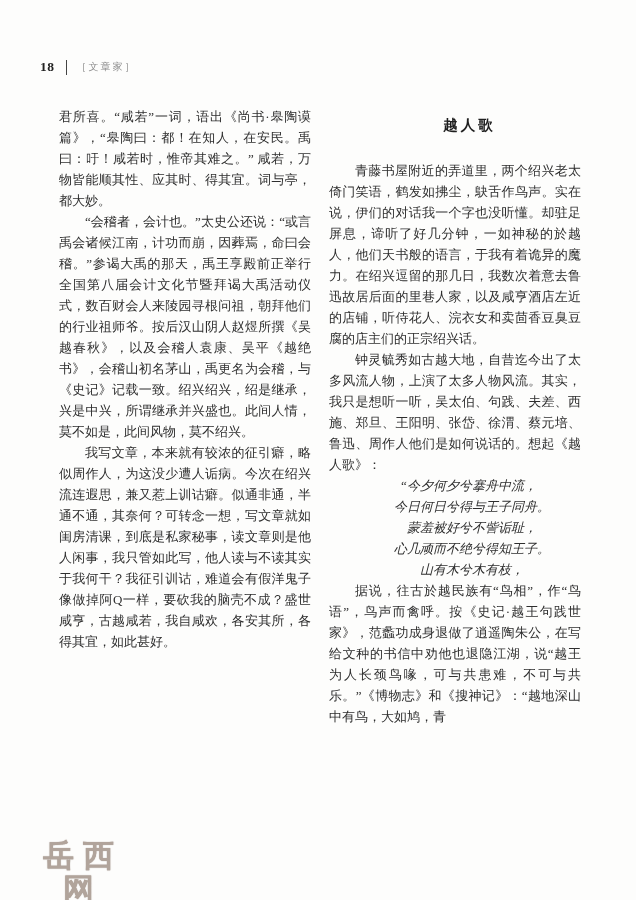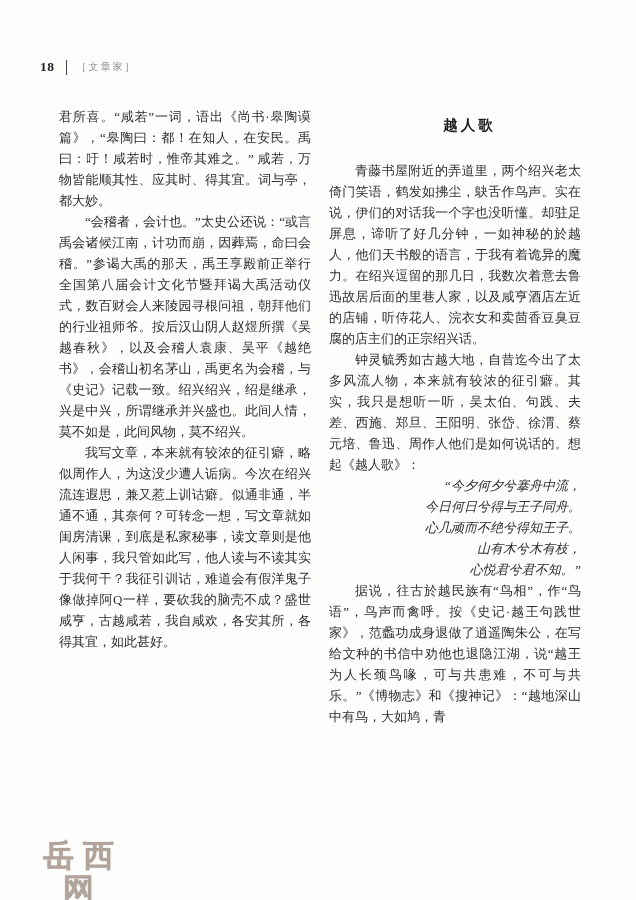--- a/index.html
+++ b/index.html
@@ -35,21 +35,21 @@
   .column p { text-indent: 2em; }
   .column p.no-indent { text-indent: 0; }
 
   .article-title {
     text-align: center; font-weight: bold; font-size: 14.5px;
     letter-spacing: 3px; color: #1e1e1e;
     margin-top: 9px; margin-bottom: 24px; text-indent: 0;
   }
 
   .poem { padding-left: 34px; font-style: italic; }
-  .poem .poem-line { text-indent: 0; text-align: right; }
+  .poem .poem-line { text-indent: 0; text-align: center; }
   .poem .poem-line.first { text-indent: -0.55em; }
 
   
   .watermark {
     position: absolute; left: 20px; top: 838px; width: 120px;
     text-align: center;
     font-family: "DejaVu Sans", sans-serif;
     user-select: none;
   }
   .watermark-cn {
@@ -71,27 +71,27 @@
 
 <div class="column col-left">
   <p class="no-indent">君所喜。“咸若”一词，语出《尚书·皋陶谟篇》，“皋陶曰：都！在知人，在安民。禹曰：吁！咸若时，惟帝其难之。” 咸若，万物皆能顺其性、应其时、得其宜。词与亭，都大妙。</p>
   <p>“会稽者，会计也。”太史公还说：“或言禹会诸候江南，计功而崩，因葬焉，命曰会稽。”参谒大禹的那天，禹王享殿前正举行全国第八届会计文化节暨拜谒大禹活动仪式，数百财会人来陵园寻根问祖，朝拜他们的行业祖师爷。按后汉山阴人赵煜所撰《吴越春秋》，以及会稽人袁康、吴平《越绝书》，会稽山初名茅山，禹更名为会稽，与《史记》记载一致。绍兴绍兴，绍是继承，兴是中兴，所谓继承并兴盛也。此间人情，莫不如是，此间风物，莫不绍兴。</p>
   <p>我写文章，本来就有较浓的征引癖，略似周作人，为这没少遭人诟病。今次在绍兴流连遐思，兼又惹上训诂癖。似通非通，半通不通，其奈何？可转念一想，写文章就如闺房清课，到底是私家秘事，读文章则是他人闲事，我只管如此写，他人读与不读其实于我何干？我征引训诂，难道会有假洋鬼子像做掉阿Q一样，要砍我的脑壳不成？盛世咸亨，古越咸若，我自咸欢，各安其所，各得其宜，如此甚好。</p>
 </div>
 
 <div class="column col-right">
   <p class="article-title">越人歌</p>
   <p>青藤书屋附近的弄道里，两个绍兴老太倚门笑语，鹤发如拂尘，鴃舌作鸟声。实在说，伊们的对话我一个字也没听懂。却驻足屏息，谛听了好几分钟，一如神秘的於越人，他们天书般的语言，于我有着诡异的魔力。在绍兴逗留的那几日，我数次着意去鲁迅故居后面的里巷人家，以及咸亨酒店左近的店铺，听侍花人、浣衣女和卖茴香豆臭豆腐的店主们的正宗绍兴话。</p>
-  <p>钟灵毓秀如古越大地，自昔迄今出了太多风流人物，本来就有较浓的征引癖。其实，我只是想听一听，吴太伯、句践、夫差、西施、郑旦、王阳明、张岱、徐渭、蔡元培、鲁迅、周作人他们是如何说话的。想起《越人歌》：</p>
+  <p>钟灵毓秀如古越大地，自昔迄今出了太多风流人物，上演了太多人物风流。其实，我只是想听一听，吴太伯、句践、夫差、西施、郑旦、王阳明、张岱、徐渭、蔡元培、鲁迅、周作人他们是如何说话的。想起《越人歌》：</p>
   <div class="poem">
     <p class="poem-line first">“今夕何夕兮搴舟中流，</p>
     <p class="poem-line">今日何日兮得与王子同舟。</p>
+    <p class="poem-line">蒙羞被好兮不訾诟耻，</p>
     <p class="poem-line">心几顽而不绝兮得知王子。</p>
     <p class="poem-line">山有木兮木有枝，</p>
-    <p class="poem-line">心悦君兮君不知。”</p>
   </div>
   <p>据说，往古於越民族有“鸟相”，作“鸟语”，鸟声而禽呼。按《史记·越王句践世家》，范蠡功成身退做了逍遥陶朱公，在写给文种的书信中劝他也退隐江湖，说“越王为人长颈鸟喙，可与共患难，不可与共乐。”《博物志》和《搜神记》：“越地深山中有鸟，大如鸠，青</p>
 </div>
 
 <div class="watermark">
   <div class="watermark-cn">岳西网</div>
 
 </div>
 
 </body></html>

